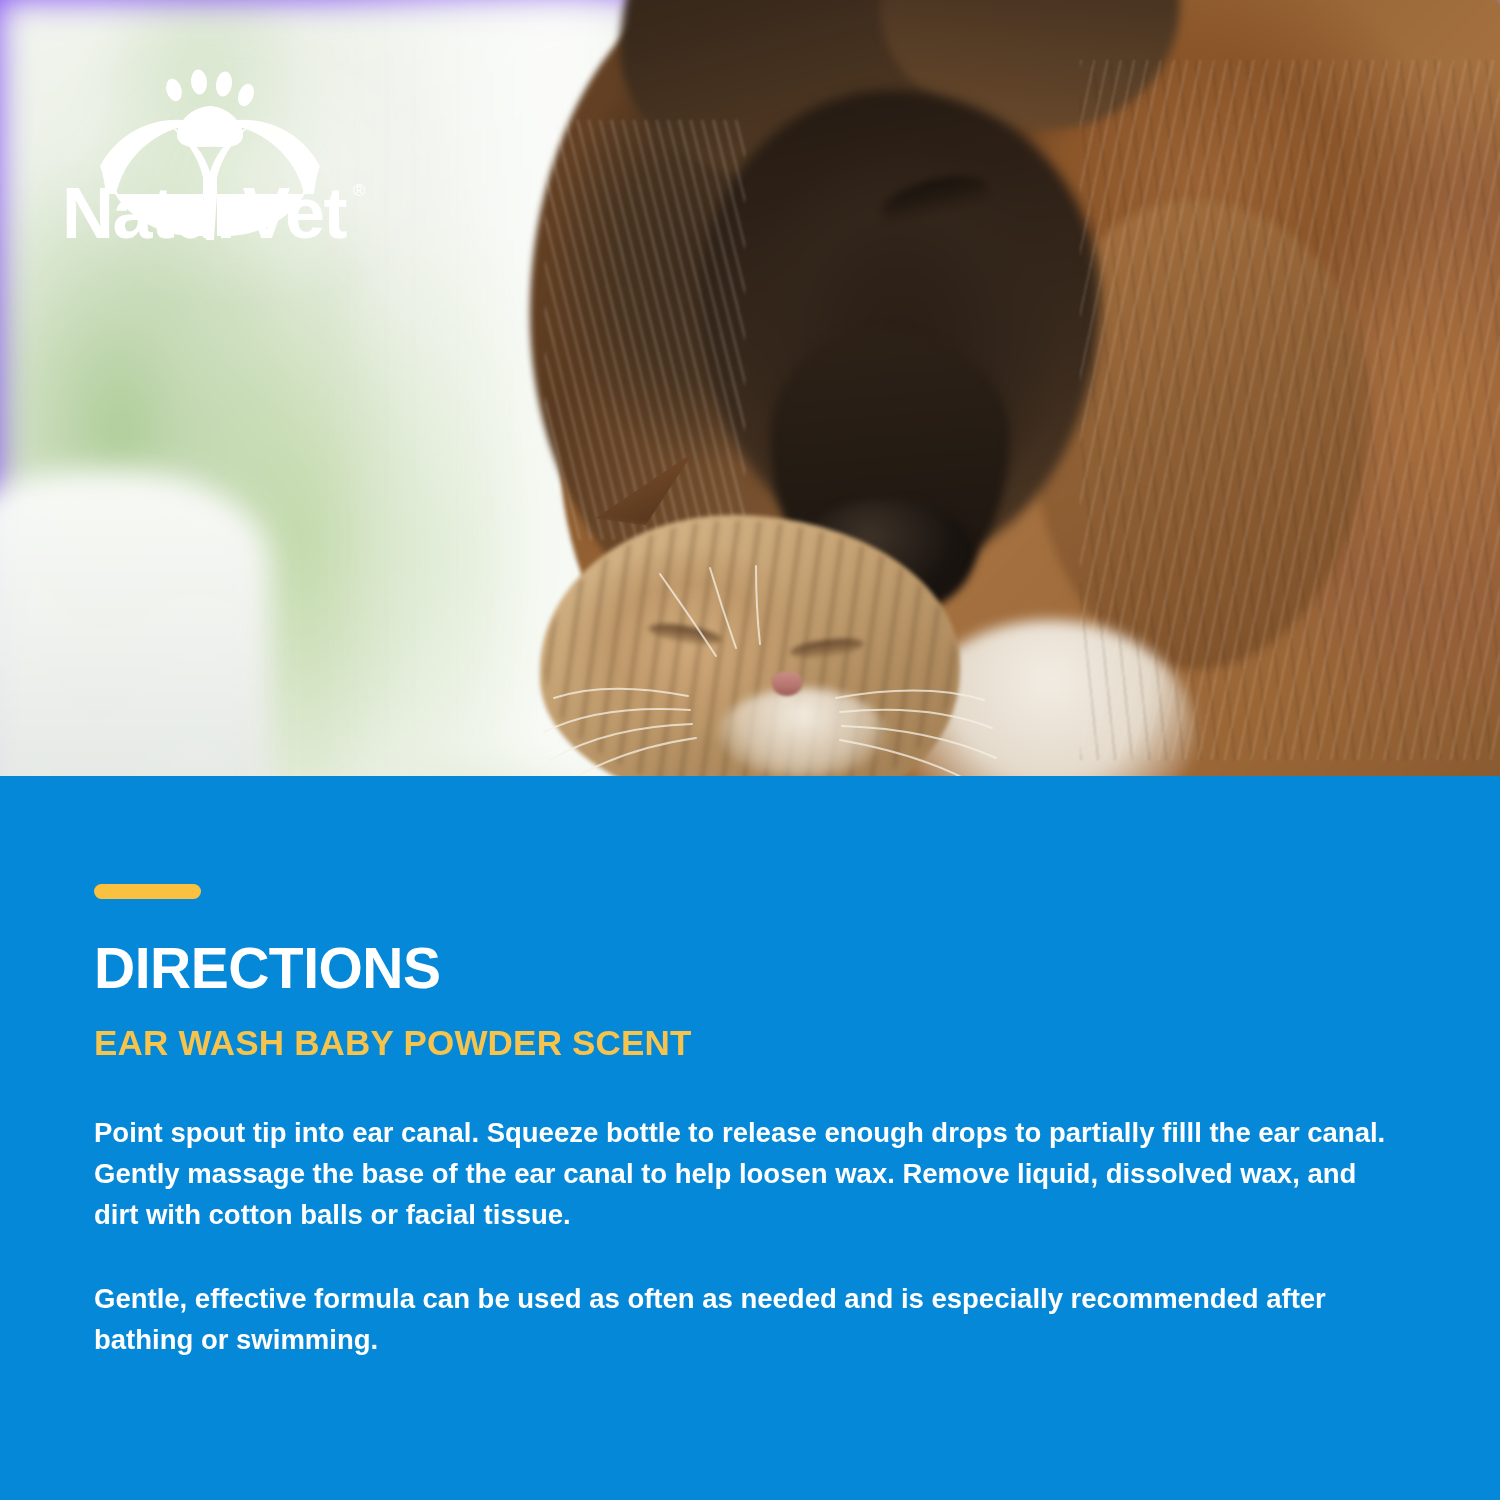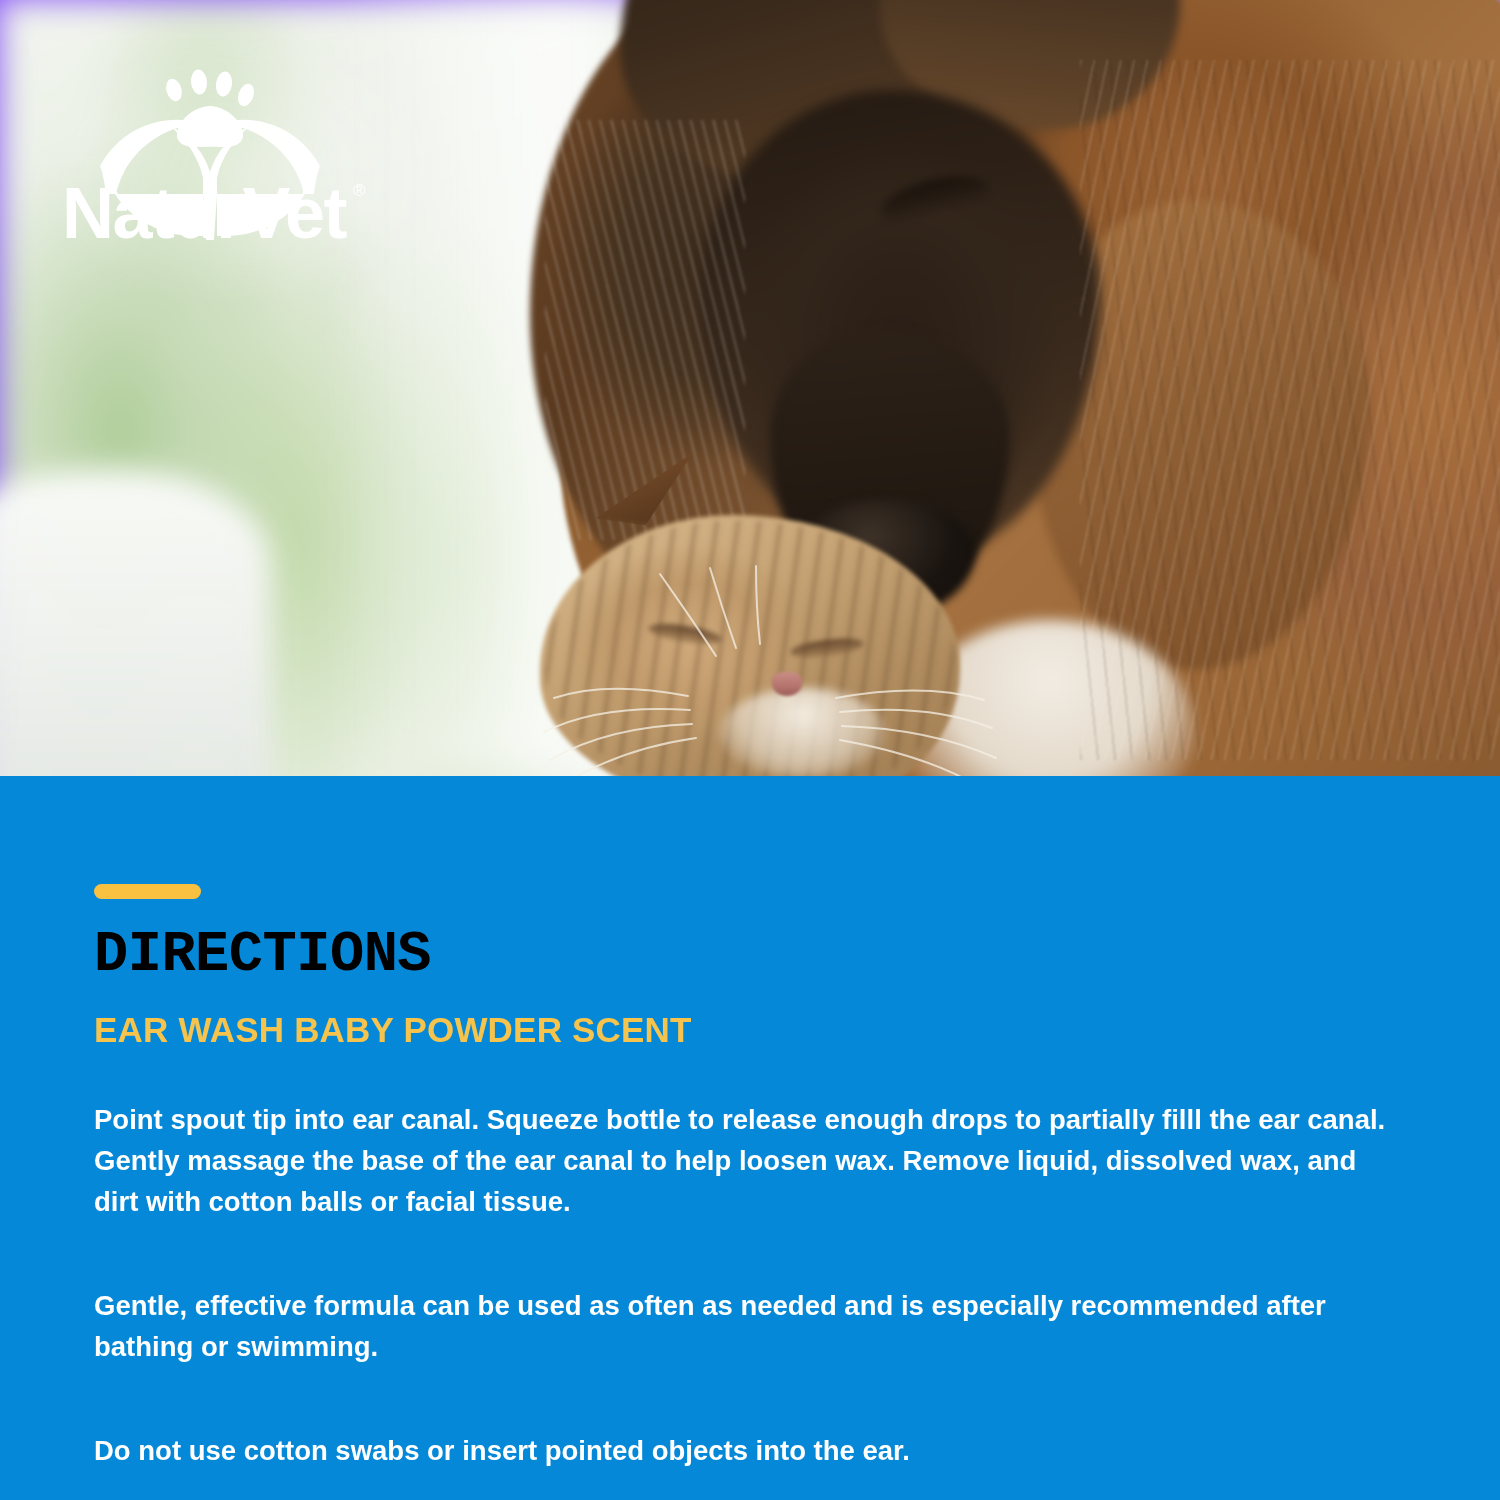--- a/index.html
+++ b/index.html
@@ -334,48 +334,47 @@
     top: 108px;
     width: 1310px;
   }
   .accent-bar {
     width: 107px;
     height: 15px;
     border-radius: 9px;
     background: #FAC141;
   }
   .heading {
-    margin-top: 28px;
+    margin-top: 41px;
     font-size: 57px;
     font-weight: bold;
     letter-spacing: -0.5px;
-    color: #000000;
+    color: #ffffff;
     line-height: 1.0;
-    font-family: Liberation Mono, monospace;
   }
   .subheading {
     margin-top: 28px;
     font-size: 35px;
     font-weight: bold;
     letter-spacing: 0.2px;
     color: #F6C44D;
     line-height: 1.0;
   }
   .body-block {
     margin-top: 52px;
   }
   .para {
     font-size: 27.5px;
     line-height: 41px;
     color: #ffffff;
     font-weight: bold;
     max-width: 1300px;
   }
   .para + .para {
-    margin-top: 63px;
+    margin-top: 43px;
   }
 </style>
 </head>
 <body>
 
 <div id="page">
 
   <div class="hero">
     <div class="backdrop"></div>
     <div class="pot"></div>
@@ -456,19 +455,18 @@
 
       <div class="accent-bar"></div>
 
       <div class="heading">DIRECTIONS</div>
 
       <div class="subheading">EAR WASH BABY POWDER SCENT</div>
 
       <div class="body-block">
         <p class="para">Point spout tip into ear canal. Squeeze bottle to release enough drops to partially filll the ear canal. Gently massage the base of the ear canal to help loosen wax. Remove liquid, dissolved wax, and dirt with cotton balls or facial tissue.</p>
         <p class="para">Gentle, effective formula can be used as often as needed and is especially recommended after bathing or swimming.</p>
-        <p class="para">Do not use cotton swabs or insert pointed objects into the ear.</p>
       </div>
 
     </div>
   </div>
 
 </div>
 
 </body></html>

